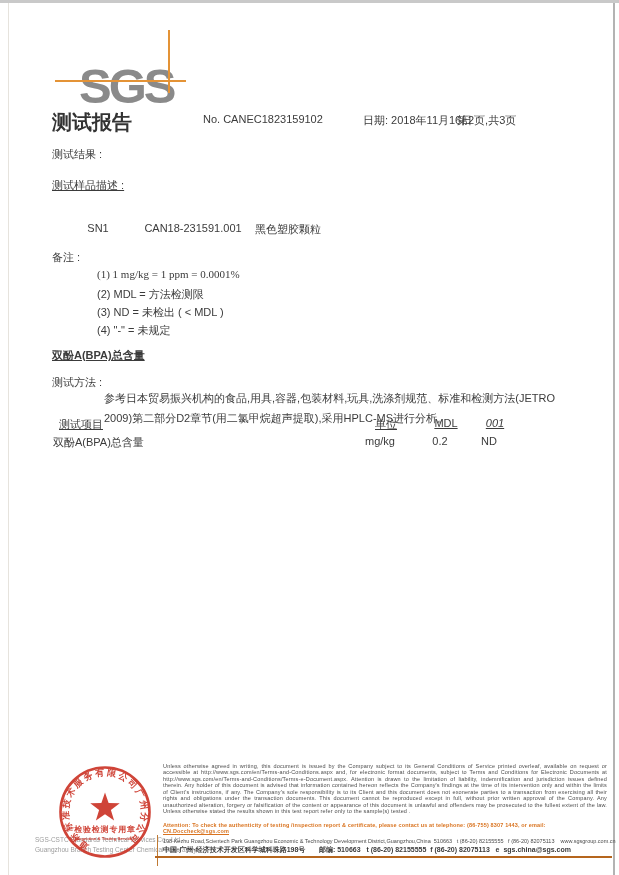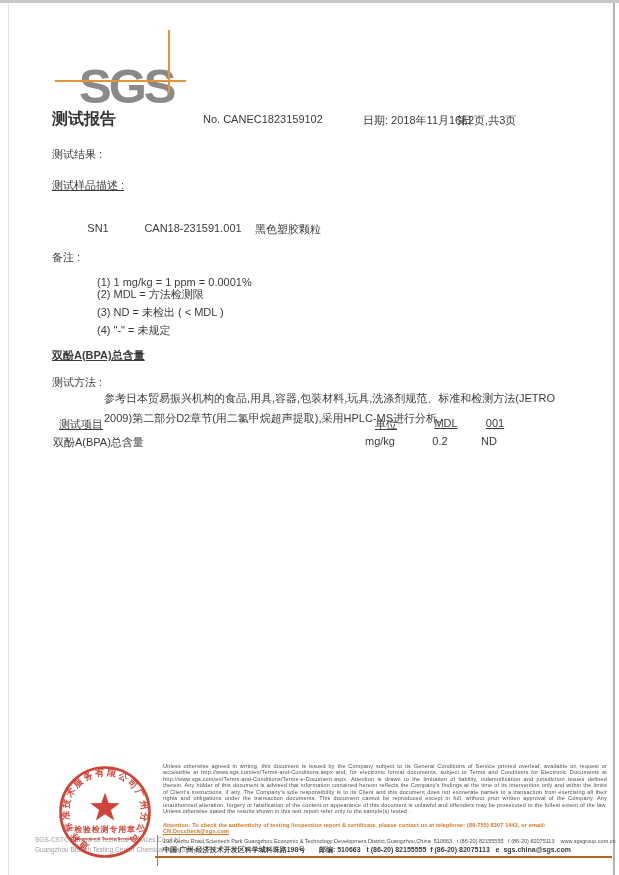--- a/index.html
+++ b/index.html
@@ -10,28 +10,28 @@
   .abs{position:absolute;}
   
   .edge-top{left:0;top:0;width:619px;height:3px;background:#c9c9c9;}
   .edge-right{right:4px;top:3px;width:2px;height:872px;background:#b3b3b3;}
   .edge-left{left:8px;top:3px;width:1px;height:872px;background:#e6e3dd;}
   
   .logo-text{left:79px;top:26px;font-size:49px;font-weight:bold;letter-spacing:-3px;color:#8a8a8a;line-height:1;margin-top:36px;}
   .logo-hline{left:55px;top:80px;width:131px;height:2px;background:#e49336;}
   .logo-vline{left:168px;top:30px;width:2px;height:63px;background:#e49336;}
   
-  .title{left:52px;top:109px;font-size:16px;font-weight:bold;color:#333;}
+  .title{left:52px;top:109px;font-size:20px;font-weight:bold;color:#333;}
   .report-no{left:203px;top:113px;font-size:11px;}
   .report-date{left:363px;top:113px;font-size:11px;}
   .page-info{left:457px;top:113px;font-size:11px;}
   .section-label{left:52px;font-size:11px;}
   .u{text-decoration:underline;}
   .b{font-weight:bold;}
-  .i{}
+  .i{font-style:italic;}
   
   .stable-row{left:53px;display:flex;font-size:11px;}
   .st-c1{width:90px;text-align:center;}
   .st-c2{width:100px;text-align:center;}
   .st-c3{padding-left:12px;text-align:left;}
   
   .note-line{left:97px;font-size:11px;}
   
   .method-text{left:104px;top:388px;width:478px;font-size:11px;line-height:20px;}
   
@@ -75,21 +75,21 @@
   <div class="abs section-label" style="top:147px;">测试结果 :</div>
   <div class="abs section-label u" style="top:178px;">测试样品描述 :</div>
 
   <div class="abs stable-row" style="top:222px;">
     <span class="st-c1">SN1</span>
     <span class="st-c2">CAN18-231591.001</span>
     <span class="st-c3">黑色塑胶颗粒</span>
   </div>
 
   <div class="abs section-label" style="top:250px;">备注 :</div>
-  <div class="abs note-line" style="top:276px;">(1) 1 mg/kg = 1 ppm = 0.0001%</div>
+  <div class="abs note-line" style="top:268px;font-family:Liberation Serif, serif;">(1) 1 mg/kg = 1 ppm = 0.0001%</div>
   <div class="abs note-line" style="top:287px;">(2) MDL = 方法检测限</div>
   <div class="abs note-line" style="top:305px;">(3) ND = 未检出 ( &lt; MDL )</div>
   <div class="abs note-line" style="top:323px;">(4) "-" = 未规定</div>
 
   <div class="abs section-label b u" style="top:348px;">双酚A(BPA)总含量</div>
   <div class="abs section-label" style="top:375px;">测试方法 :</div>
   <div class="abs method-text">参考日本贸易振兴机构的食品,用具,容器,包装材料,玩具,洗涤剂规范、标准和检测方法(JETRO 2009)第二部分D2章节(用二氯甲烷超声提取),采用HPLC-MS进行分析。</div>
 
   <div class="abs rtable-row" style="top:417px;justify-content:space-between;">
     <span class="rt-c1 rt-head-indent"><span class="u">测试项目</span></span>

